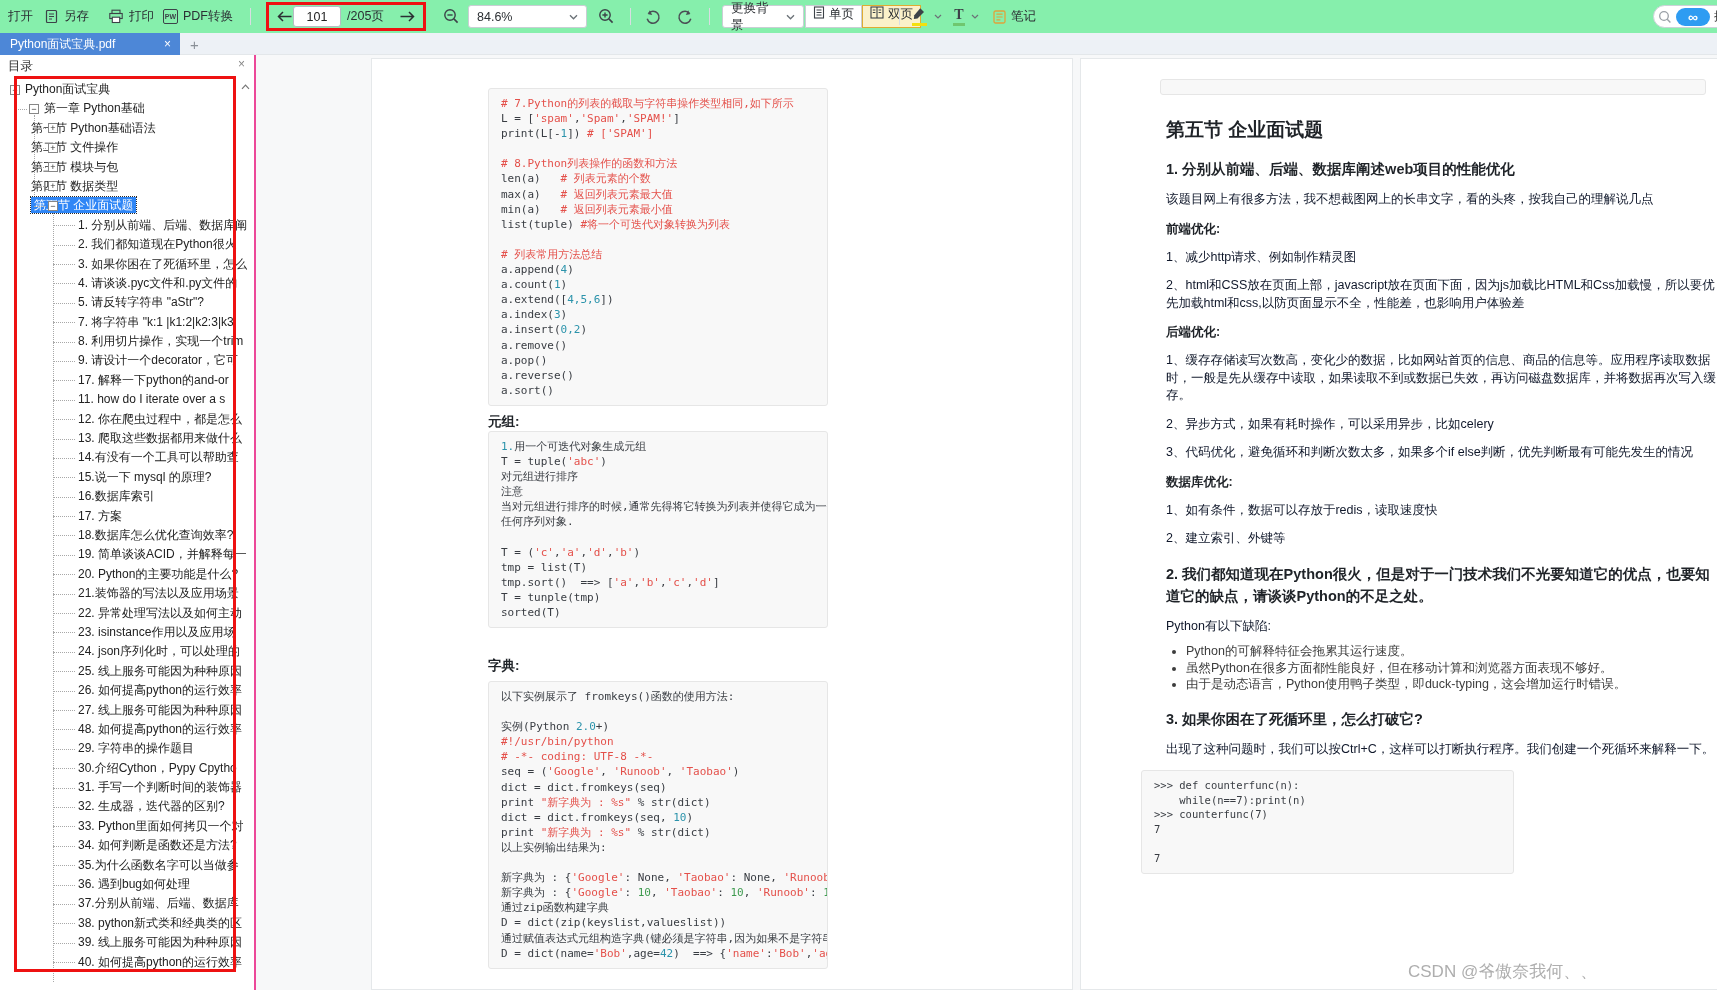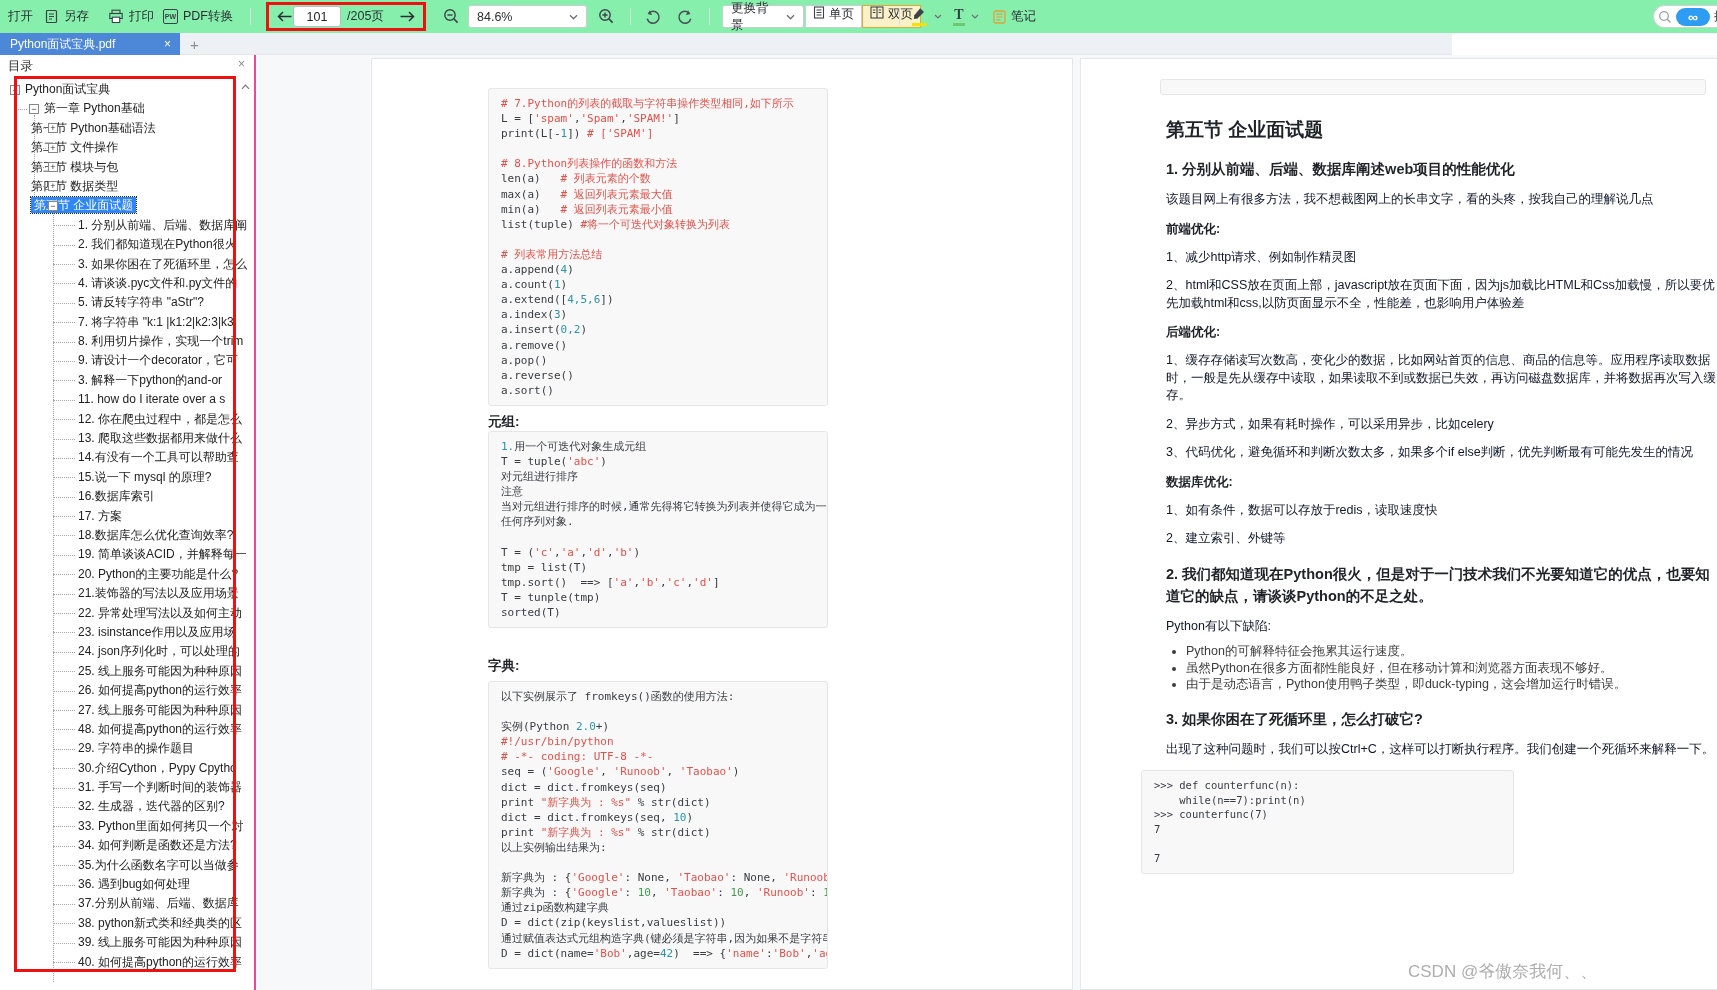--- a/index.html
+++ b/index.html
@@ -25,21 +25,21 @@
   .t-wrap { position:relative; width:14px; height:19px; text-align:center; }
   .t-glyph { font-family:"Liberation Serif", serif; font-weight:bold; font-size:14px; color:#3c4248; line-height:15px; }
   .t-bar { position:absolute; left:1px; bottom:0; width:12px; height:3.5px; background:#6fc76f; }
   .search-box { position:absolute; left:1653px; top:5px; width:90px; height:23px; border:1px solid #ccd2d8;
     border-radius:12px; background:#fff; display:flex; align-items:center; padding:0 4px; gap:4px; }
   .inf-pill { background:#2e9cf2; border-radius:10px; height:18px; min-width:34px; color:#fff;
     display:flex; align-items:center; justify-content:center; font-size:14px; font-weight:bold; }
   .srch-char { font-size:12px; color:#333; }
 
   
-  .tabbar { position:absolute; left:0; top:33px; width:1452px; height:22px; background:#edf1f6;
+  .tabbar { position:absolute; left:0; top:33px; width:1717px; height:22px; background:#edf1f6;
     border-bottom:1px solid #e3e7ea; z-index:3; }
   .tab-active { position:absolute; left:0; top:0; width:180px; height:22px; background:#4d87d7;
     display:flex; align-items:center; }
   .tab-title { color:#fff; font-size:12px; margin-left:10px; flex:1; overflow:hidden; white-space:nowrap; }
   .tab-close { color:#fff; font-size:12px; margin-right:9px; }
   .tab-new { position:absolute; left:190px; top:1px; font-size:15px; color:#8a9097; line-height:21px; }
 
   
   .sidebar { position:absolute; left:0; top:55px; width:256px; height:935px; background:#fff;
     border-right:2px solid #ec4899; z-index:2; }
@@ -296,21 +296,21 @@
       <div class="trow lvl2"><span class="expander">+</span><span class="tlabel">第四节 数据类型</span></div>
       <div class="trow lvl2"><span class="expander">−</span><span class="tlabel sel">第五节 企业面试题</span></div>
       <div class="trow lvl3"><span class="tlabel">1. 分别从前端、后端、数据库阐</span></div>
       <div class="trow lvl3"><span class="tlabel">2. 我们都知道现在Python很火</span></div>
       <div class="trow lvl3"><span class="tlabel">3. 如果你困在了死循环里，怎么</span></div>
       <div class="trow lvl3"><span class="tlabel">4. 请谈谈.pyc文件和.py文件的</span></div>
       <div class="trow lvl3"><span class="tlabel">5. 请反转字符串 "aStr"?</span></div>
       <div class="trow lvl3"><span class="tlabel">7. 将字符串 "k:1 |k1:2|k2:3|k3</span></div>
       <div class="trow lvl3"><span class="tlabel">8. 利用切片操作，实现一个trim</span></div>
       <div class="trow lvl3"><span class="tlabel">9. 请设计一个decorator，它可</span></div>
-      <div class="trow lvl3"><span class="tlabel">3. 解释一下python的and-or</span></div>
+      <div class="trow lvl3"><span class="tlabel">17. 解释一下python的and-or</span></div>
       <div class="trow lvl3"><span class="tlabel">11. how do I iterate over a s</span></div>
       <div class="trow lvl3"><span class="tlabel">12. 你在爬虫过程中，都是怎么</span></div>
       <div class="trow lvl3"><span class="tlabel">13. 爬取这些数据都用来做什么</span></div>
       <div class="trow lvl3"><span class="tlabel">14.有没有一个工具可以帮助查</span></div>
       <div class="trow lvl3"><span class="tlabel">15.说一下 mysql 的原理?</span></div>
       <div class="trow lvl3"><span class="tlabel">16.数据库索引</span></div>
       <div class="trow lvl3"><span class="tlabel">17. 方案</span></div>
       <div class="trow lvl3"><span class="tlabel">18.数据库怎么优化查询效率?</span></div>
       <div class="trow lvl3"><span class="tlabel">19. 简单谈谈ACID，并解释每一</span></div>
       <div class="trow lvl3"><span class="tlabel">20. Python的主要功能是什么?</span></div>

